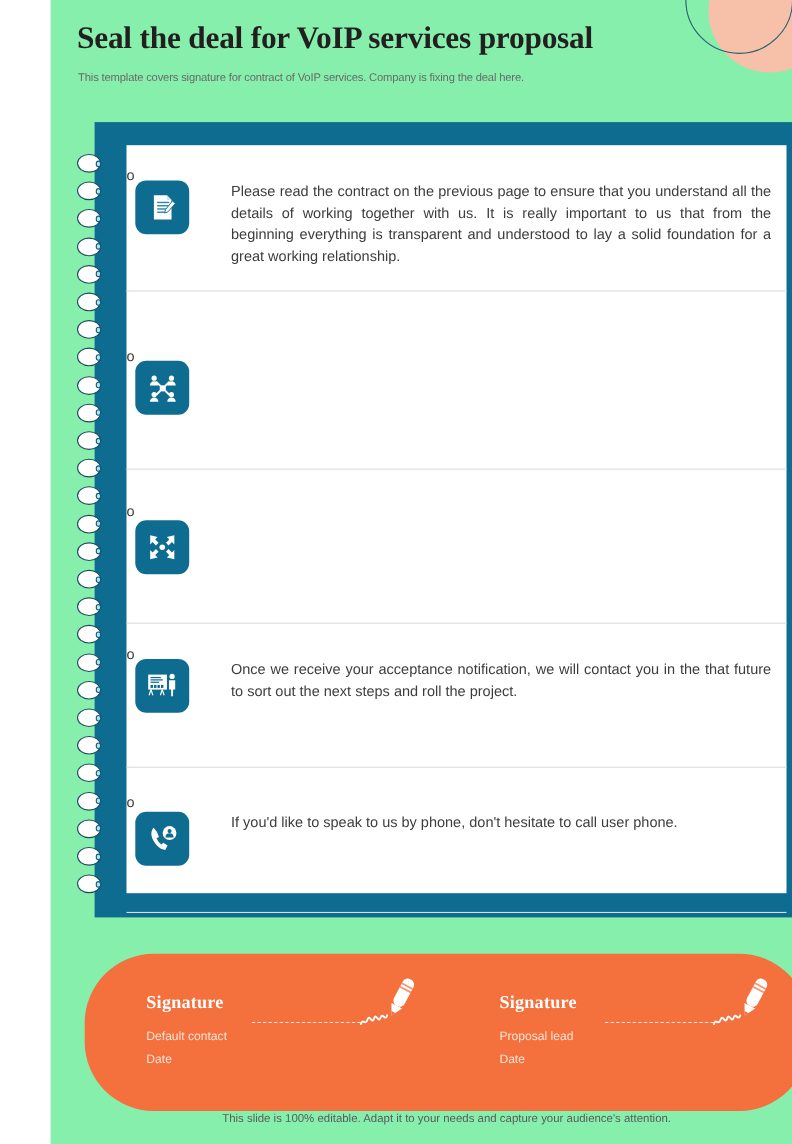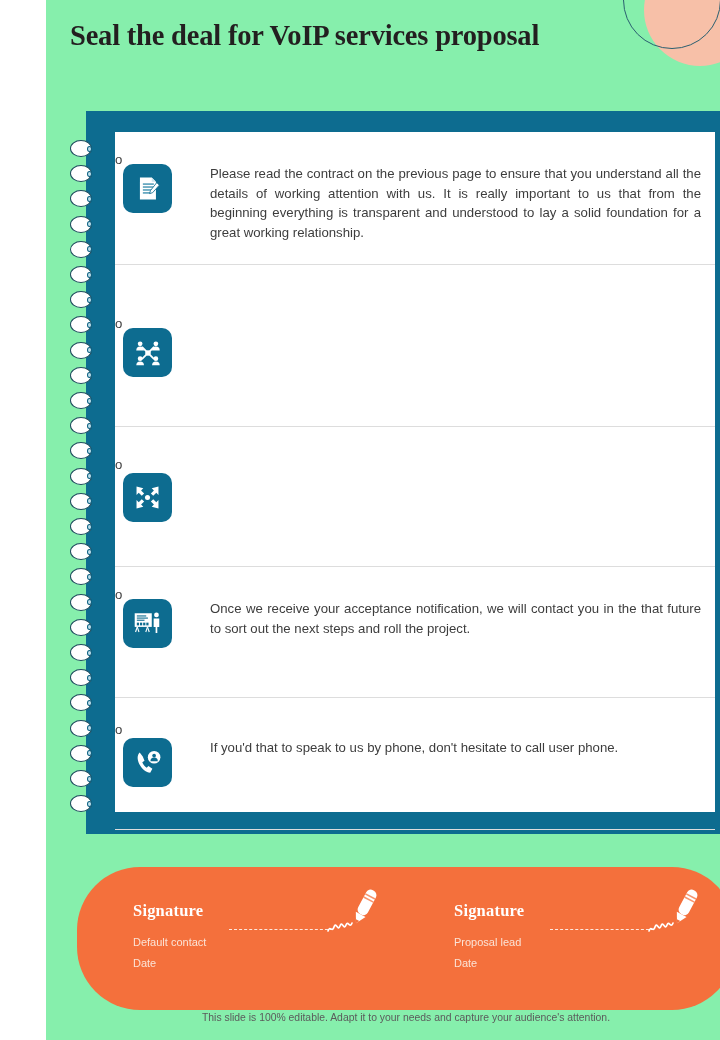--- a/index.html
+++ b/index.html
@@ -132,20 +132,21 @@
 </style>
 </head>
 <body>
 
 <div class="slide">
 
   <div class="deco-peach"></div>
   <div class="deco-ring"></div>
 
   <div class="title">Seal the deal for VoIP services proposal</div>
+  <div class="subtitle">This template covers signature for contract of VoIP  services. Company is fixing the deal here.</div>
 
   <div class="panel">
     <div class="panel-inner"></div>
   </div>
 
   <div class="spiral" id="spiral">
       <div class="ring" style="top: 0px;">
         <div class="arc"></div>
         <div class="hole"></div>
       </div>
@@ -263,21 +264,21 @@
             <path d="M21 3 v5 h5 Z" fill="#cfe5ee"></path>
             <g fill="#2b86a8">
               <rect x="10.5" y="10" width="13" height="1.5"></rect>
               <rect x="10.5" y="13.5" width="13" height="1.5"></rect>
               <rect x="10.5" y="17" width="13" height="1.5"></rect>
               <rect x="10.5" y="20.5" width="9" height="1.5"></rect>
             </g>
             <path d="M27 9 L30 12 L22 21 L18.5 22 L19.5 18.5 Z" fill="#ffffff" stroke="#0d6c90" stroke-width="1"></path>
           </svg>
         </div>
-        <div class="row-text">Please read the contract on the previous page to ensure that you understand all the details of working attention with us. It is really important to us that from the beginning everything is transparent and understood to lay a solid foundation for a great working relationship.</div>
+        <div class="row-text">Please read the contract on the previous page to ensure that you understand all the details of working together with us. It is really important to us that from the beginning everything is transparent and understood to lay a solid foundation for a great working relationship.</div>
         <span class="bullet">o</span>
       </div>
       <div class="row" style="top: 182px; height: 113px; padding-top: 14px;">
         <div class="icon-tile">
           <svg width="28" height="28" viewBox="0 0 32 32">
             <g stroke="#ffffff" stroke-width="2">
               <line x1="9" y1="9" x2="23" y2="23"></line>
               <line x1="23" y1="9" x2="9" y2="23"></line>
             </g>
             <circle cx="16" cy="16" r="3.2" fill="#ffffff"></circle>
@@ -341,21 +342,21 @@
         <div class="icon-tile">
           <svg width="28" height="28" viewBox="0 0 32 32">
             <path d="M6.5 4 C4 6.5 3 11 6 17 C9 23 14 26.5 18.5 27 L21 22.5 L16.5 19.5 L14.5 21.5 C12.5 20 10.5 17.5 9.5 15 L12 13.5 L10 8.5 Z" fill="#ffffff"></path>
             <circle cx="23" cy="9.5" r="7.2" fill="#ffffff"></circle>
             <g fill="#0d6c90">
               <circle cx="23" cy="7.5" r="2.1"></circle>
               <path d="M18.8 14 a4.2 4.2 0 0 1 8.4 0 Z"></path>
             </g>
           </svg>
         </div>
-        <div class="row-text">If you'd that to speak to us by phone, don't hesitate to call user phone.</div>
+        <div class="row-text">If you'd like to speak to us by phone, don't hesitate to call user phone.</div>
         <span class="bullet">o</span>
       </div>
     </div>
 
   <div class="sig-band">
 
     <div class="sig-col a">
       <div class="sig-head">Signature</div>
       <div class="sig-line-wrap">
         <div class="dashline"></div>

